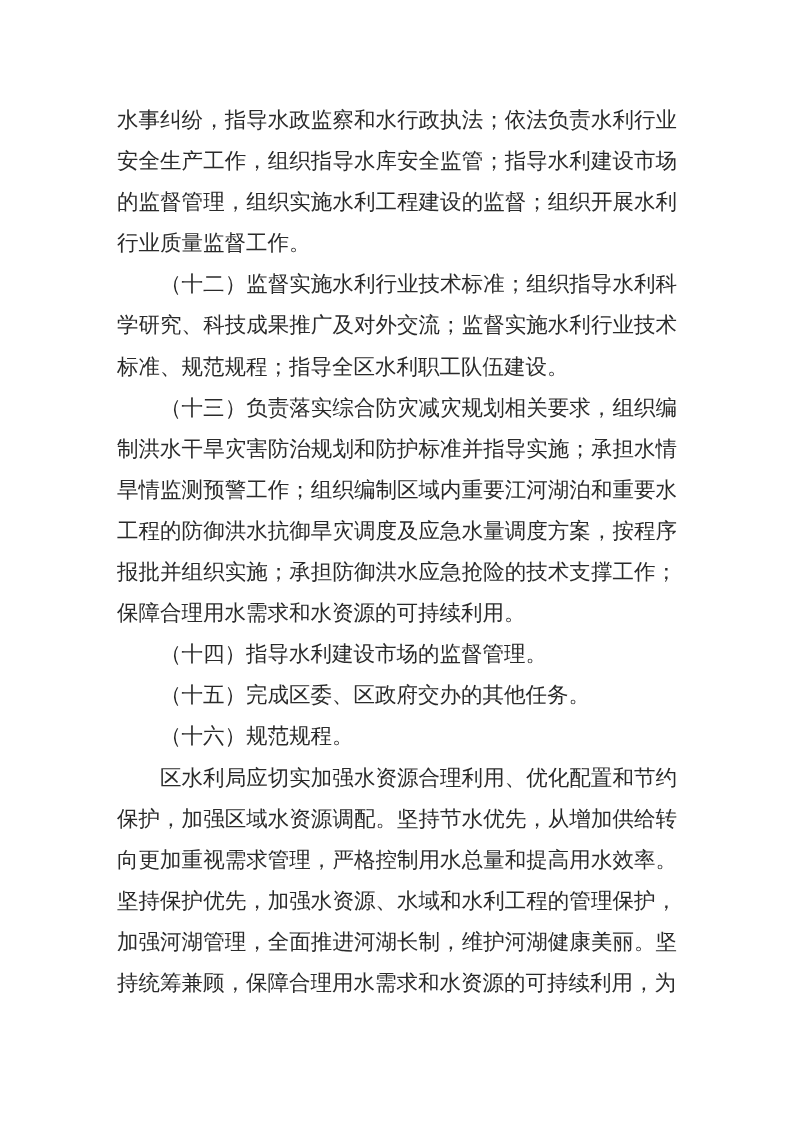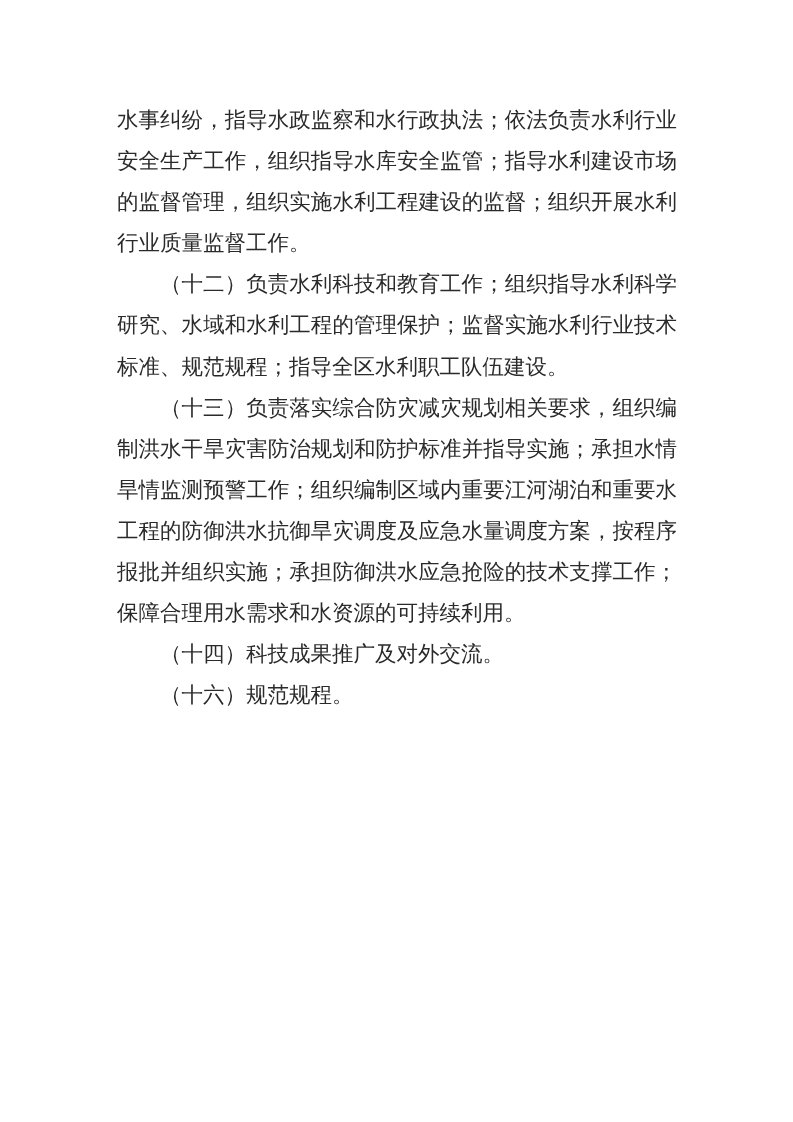--- a/index.html
+++ b/index.html
@@ -33,17 +33,19 @@
   }
   .para.indent {
     text-indent: 2em;
   }
 </style>
 </head>
 <body>
 
 <div class="doc-page">
   <p class="para">水事纠纷，指导水政监察和水行政执法；依法负责水利行业安全生产工作，组织指导水库安全监管；指导水利建设市场的监督管理，组织实施水利工程建设的监督；组织开展水利行业质量监督工作。</p>
-  <p class="para indent">（十二）负责水利科技和教育工作；组织指导水利科学研究、水域和水利工程的管理保护；监督实施水利行业技术标准、规范规程；指导全区水利职工队伍建设。</p>
+  <p class="para indent">（十二）监督实施水利行业技术标准；组织指导水利科学研究、科技成果推广及对外交流；监督实施水利行业技术标准、规范规程；指导全区水利职工队伍建设。</p>
   <p class="para indent">（十三）负责落实综合防灾减灾规划相关要求，组织编制洪水干旱灾害防治规划和防护标准并指导实施；承担水情旱情监测预警工作；组织编制区域内重要江河湖泊和重要水工程的防御洪水抗御旱灾调度及应急水量调度方案，按程序报批并组织实施；承担防御洪水应急抢险的技术支撑工作；保障合理用水需求和水资源的可持续利用。</p>
-  <p class="para indent">（十四）科技成果推广及对外交流。</p>
+  <p class="para indent">（十四）指导水利建设市场的监督管理。</p>
+  <p class="para indent">（十五）完成区委、区政府交办的其他任务。</p>
   <p class="para indent">（十六）规范规程。</p>
+  <p class="para indent">区水利局应切实加强水资源合理利用、优化配置和节约保护，加强区域水资源调配。坚持节水优先，从增加供给转向更加重视需求管理，严格控制用水总量和提高用水效率。坚持保护优先，加强水资源、水域和水利工程的管理保护，加强河湖管理，全面推进河湖长制，维护河湖健康美丽。坚持统筹兼顾，保障合理用水需求和水资源的可持续利用，为</p>
 </div>
 
 </body></html>

